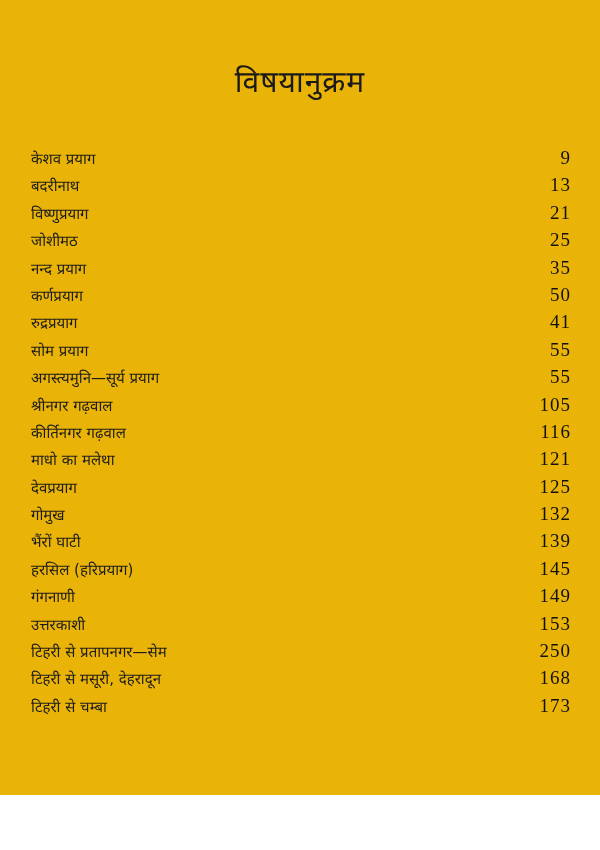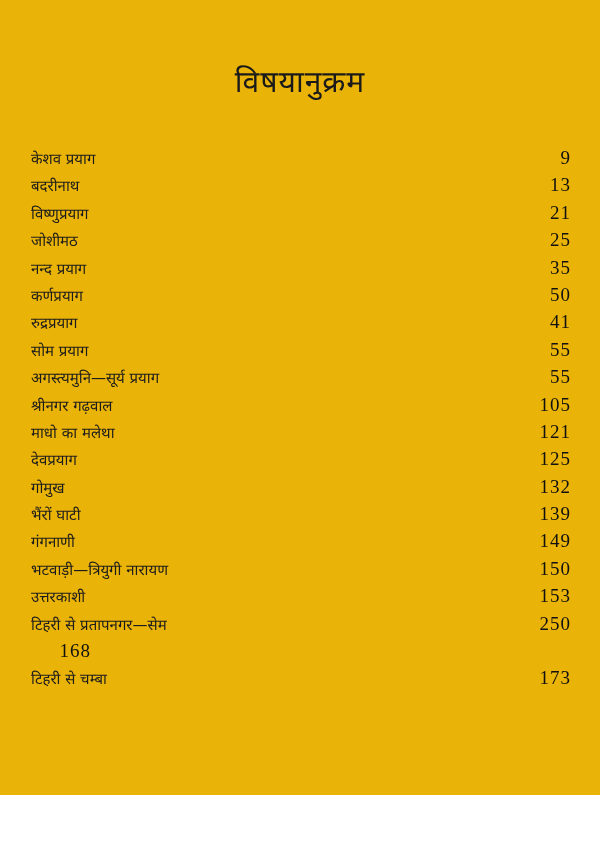--- a/index.html
+++ b/index.html
@@ -107,52 +107,57 @@
       </li>
     <li class="toc-row">
         <span class="toc-title">अगस्त्यमुनि—सूर्य प्रयाग</span>
         <span class="toc-page">55</span>
       </li>
     <li class="toc-row">
         <span class="toc-title">श्रीनगर गढ़वाल</span>
         <span class="toc-page">105</span>
       </li>
     <li class="toc-row">
+        <span class="toc-title">कीर्तिनगर गढ़वाल</span>
+        <span class="toc-page">116</span>
+      </li>
+    <li class="toc-row">
         <span class="toc-title">माधो का मलेथा</span>
         <span class="toc-page">121</span>
       </li>
     <li class="toc-row">
         <span class="toc-title">देवप्रयाग</span>
         <span class="toc-page">125</span>
       </li>
     <li class="toc-row">
         <span class="toc-title">गोमुख</span>
         <span class="toc-page">132</span>
       </li>
     <li class="toc-row">
         <span class="toc-title">भैंरों घाटी</span>
         <span class="toc-page">139</span>
       </li>
     <li class="toc-row">
+        <span class="toc-title">हरसिल (हरिप्रयाग)</span>
+        <span class="toc-page">145</span>
+      </li>
+    <li class="toc-row">
         <span class="toc-title">गंगनाणी</span>
         <span class="toc-page">149</span>
-      </li>
-    <li class="toc-row">
-        <span class="toc-title">भटवाड़ी—त्रियुगी नारायण</span>
-        <span class="toc-page">150</span>
       </li>
     <li class="toc-row">
         <span class="toc-title">उत्तरकाशी</span>
         <span class="toc-page">153</span>
       </li>
     <li class="toc-row">
         <span class="toc-title">टिहरी से प्रतापनगर—सेम</span>
         <span class="toc-page">250</span>
       </li>
     <li class="toc-row">
+        <span class="toc-title">टिहरी से मसूरी, देहरादून</span>
         <span class="toc-page">168</span>
       </li>
     <li class="toc-row">
         <span class="toc-title">टिहरी से चम्बा</span>
         <span class="toc-page">173</span>
       </li>
   </ul>
 </div>
 
 </body></html>

